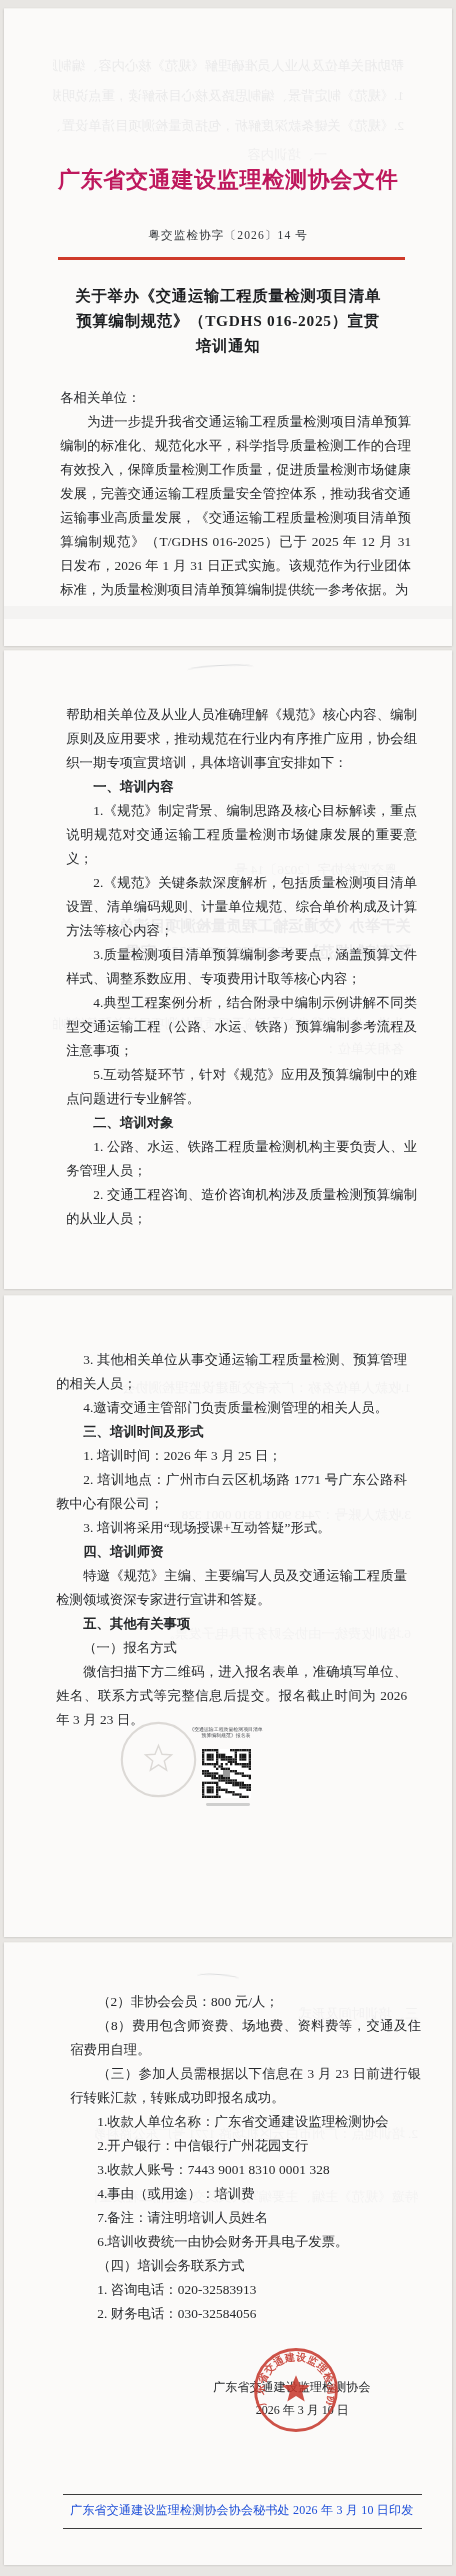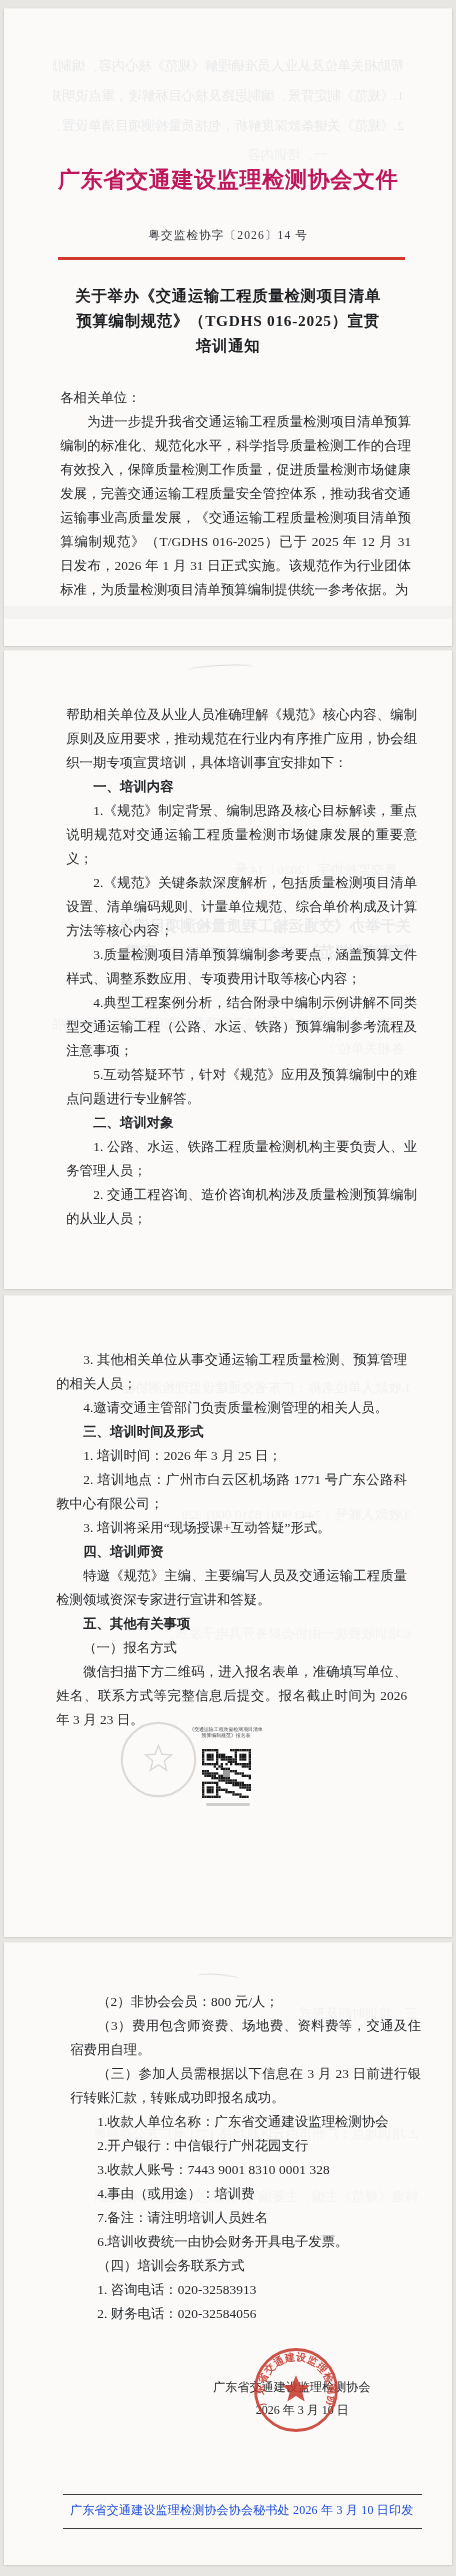--- a/index.html
+++ b/index.html
@@ -373,31 +373,31 @@
 </section>
 
 <section class="page" style="top:1942px;height:623px;">
   <div class="squiggle" style="top:32px;left:193px;width:42px;transform:rotate(4deg);"></div>
   <div class="ghost" style="top:63px;left:91px;width:323px;opacity:.07;">三、培训时间及形式</div>
   <div class="ghost" style="top:183px;left:91px;width:323px;opacity:.06;">2. 培训地点：广州市白云区机场路 1771 号广东公路科教中心有限公司；</div>
   <div class="ghost" style="top:246px;left:91px;width:323px;opacity:.06;">特邀《规范》主编、主要编写人员及交通运输工程质量检测领域资深专家进行宣讲和答疑。</div>
 
   <div class="flow" style="top:48px;left:66px;width:351px;">
     <p>（2）非协会会员：800 元/人；</p>
-    <p>（3）费用包含师资费、场地费、资料费等，交通及住宿费用自理。</p>
+    <p>（8）费用包含师资费、场地费、资料费等，交通及住宿费用自理。</p>
     <p>（三）参加人员需根据以下信息在 3 月 23 日前进行银行转账汇款，转账成功即报名成功。</p>
     <p>1.收款人单位名称：广东省交通建设监理检测协会</p>
     <p>2.开户银行：中信银行广州花园支行</p>
     <p>3.收款人账号：7443 9001 8310 0001 328</p>
     <p>4.事由（或用途）：培训费</p>
     <p>7.备注：请注明培训人员姓名</p>
     <p>6.培训收费统一由协会财务开具电子发票。</p>
     <p>（四）培训会务联系方式</p>
     <p>1. 咨询电话：020-32583913</p>
-    <p>2. 财务电话：020-32584056</p>
+    <p>2. 财务电话：030-32584056</p>
   </div>
 
   <div class="signer">广东省交通建设监理检测协会</div>
   <div class="sign-date">2026 年 3 月 10 日</div>
 
   <svg class="seal" viewBox="0 0 126 126">
     <g opacity="0.85">
       <circle cx="63" cy="63" r="58" fill="none" stroke="#c5352a" stroke-width="4"></circle>
       <polygon points="63,42 68.7,55.5 83,56.5 71.9,65.6 75.4,79.5 63,71.5 50.6,79.5 54.1,65.6 43,56.5 57.3,55.5" fill="#c5352a"></polygon>
       <defs>

